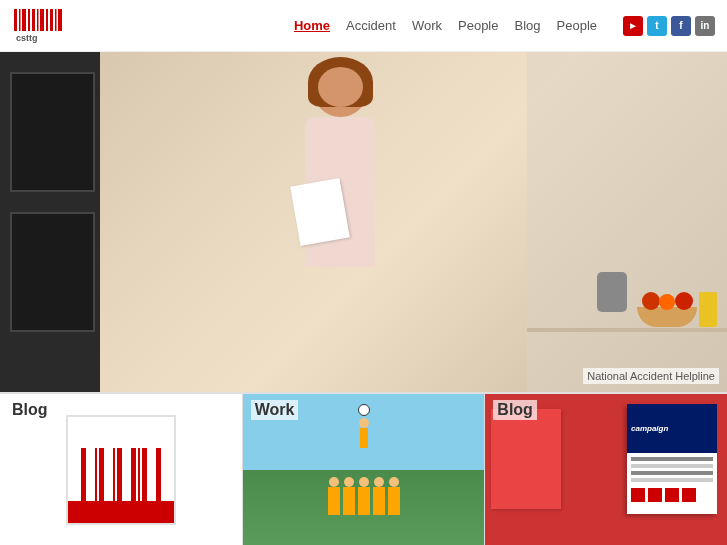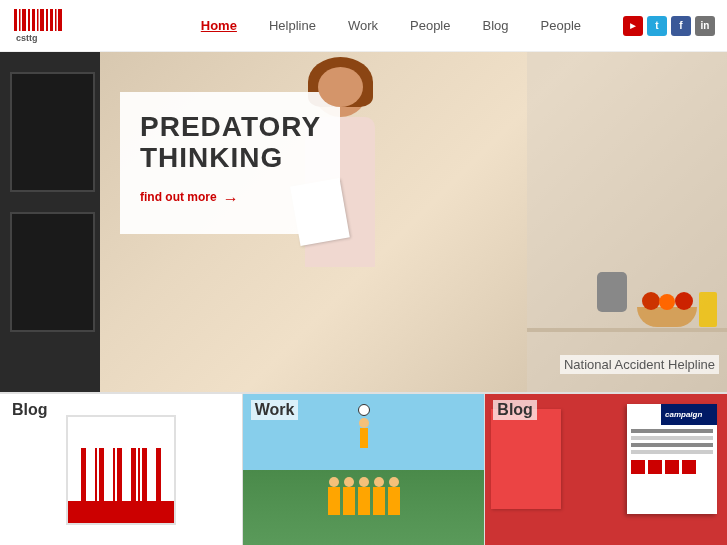--- a/index.html
+++ b/index.html
@@ -19,21 +19,21 @@
       display: flex;
       align-items: center;
     }
     #logo-barcode {
       width: 52px;
       height: 38px;
     }
     #nav {
       display: flex;
       align-items: center;
-      gap: 32px;
+      gap: 16px;
     }
     .nav-item {
       font-size: 13px;
       color: #555;
       cursor: pointer;
       text-decoration: none;
     }
     .nav-item.active {
       color: #cc0000;
       font-weight: bold;
@@ -142,23 +142,23 @@
       font-size: 12px;
       font-weight: bold;
     }
     #hero-cta-arrow {
       color: #cc0000;
       font-size: 16px;
     }
     
     #hero-caption {
       position: absolute;
-      bottom: 18px;
+      bottom: 8px;
       right: 8px;
-      font-size: 13px;
+      font-size: 11px;
       color: #555;
       background: rgba(255,255,255,0.7);
       padding: 2px 4px;
     }
 
     
     #bottom-cols {
       display: flex;
       width: 727px;
       height: 153px;
@@ -310,23 +310,22 @@
       position: absolute;
       right: 10px;
       top: 10px;
       box-shadow: -2px 2px 4px rgba(0,0,0,0.3);
     }
     #news-mag-header {
       background: #001a66;
       color: #fff;
       font-size: 8px;
       font-weight: bold;
-      padding: 6px 4px;
+      padding: 20px 4px;
       font-style: italic;
-      margin-left: 34px;
     }
     #news-mag-body {
       padding: 4px;
     }
     .news-line {
       height: 4px;
       background: #ccc;
       margin-bottom: 3px;
       width: 100%;
     }
@@ -542,21 +541,21 @@
       <rect x="34" y="2" width="2" height="22" fill="#cc0000"></rect>
       <rect x="38" y="2" width="3" height="22" fill="#cc0000"></rect>
       <rect x="43" y="2" width="1.5" height="22" fill="#cc0000"></rect>
       <rect x="46" y="2" width="4" height="22" fill="#cc0000"></rect>
       <text x="4" y="34" font-size="9" font-family="Arial" font-weight="bold" fill="#555">csttg</text>
     </svg>
   </div>
 
   <div id="nav">
     <span class="nav-item active">Home</span>
-    <span class="nav-item">Helpline</span>
+    <span class="nav-item">Accident</span>
     <span class="nav-item">Work</span>
     <span class="nav-item">People</span>
     <span class="nav-item">Blog</span>
     <span class="nav-item">People</span>
     <div id="social-icons">
       <div class="social-icon si-youtube">▶</div>
       <div class="social-icon si-twitter">t</div>
       <div class="social-icon si-facebook">f</div>
       <div class="social-icon si-linkedin">in</div>
     </div>
@@ -590,30 +589,20 @@
         <div id="bowl-base"></div>
         <div class="fruit" id="fruit1"></div>
         <div class="fruit" id="fruit2"></div>
         <div class="fruit" id="fruit3"></div>
       </div>
       <div id="juice-glass"></div>
       <div id="kettle"></div>
     </div>
   </div>
 
-  <div id="hero-headline-box">
-    <div id="hero-headline">
-      <span>PREDATORY</span><br>
-      <span>THINKING</span>
-    </div>
-    <div id="hero-cta">
-      <span id="hero-cta-text">find out more</span>
-      <span id="hero-cta-arrow">→</span>
-    </div>
-  </div>
 
   <div id="hero-caption">National Accident Helpline</div>
 </div>
 
 <div id="bottom-cols">
 
   <div class="bottom-col">
     <span class="col-label">Blog</span>
     <div id="col-blog-bg">
       <div id="blog-barcode-img">

